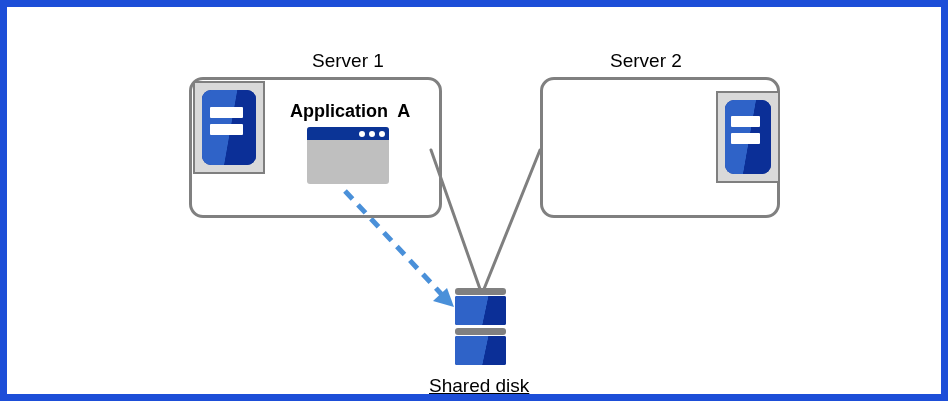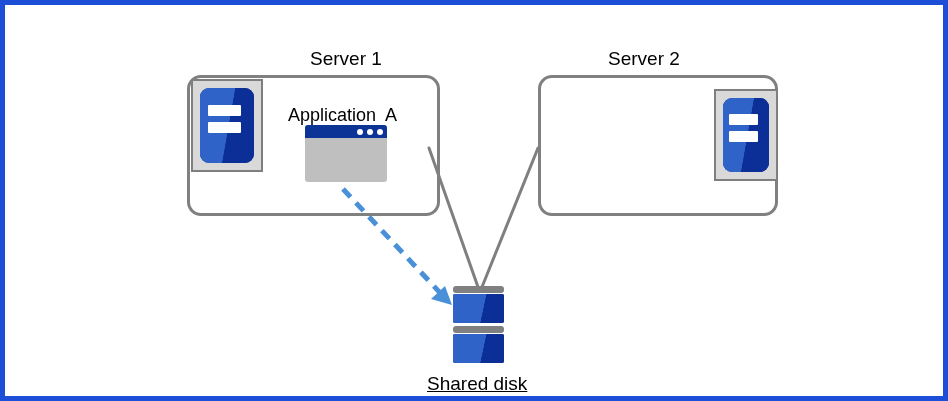--- a/index.html
+++ b/index.html
@@ -6,38 +6,38 @@
   body{
     width:948px;height:401px;
     font-family:"Liberation Sans","DejaVu Sans",sans-serif;
     overflow:hidden;
   }
   #canvas{
     position:relative;
     width:948px;height:401px;
     background:#ffffff;
     box-sizing:border-box;
-    border:5px solid #1d4ed8;
+    border:7px solid #1d4ed8;
   }
   .layer-svg{
     position:absolute;left:0;top:0;width:948px;height:401px;
     pointer-events:none;
   }
   
   .label{
     position:absolute;
     color:#000000;
     font-size:19px;
     line-height:22px;
     white-space:pre;
     letter-spacing:0px;
   }
   #server1-label{ left:305px; top:43px; }
   #server2-label{ left:575px; top:43px;margin-left:28px; }
-  #app-label{ left:283px; top:99px; font-size:18px;}
+  #app-label{ left:283px; top:93px; font-size:18px;font-weight:bold;}
   #disk-label{ left:422px; top:368px;text-decoration:underline; }
 
   
   .server-box{
     position:absolute;
     border:3px solid #808080;
     border-radius:14px;
     background:transparent;
     box-sizing:border-box;
   }

